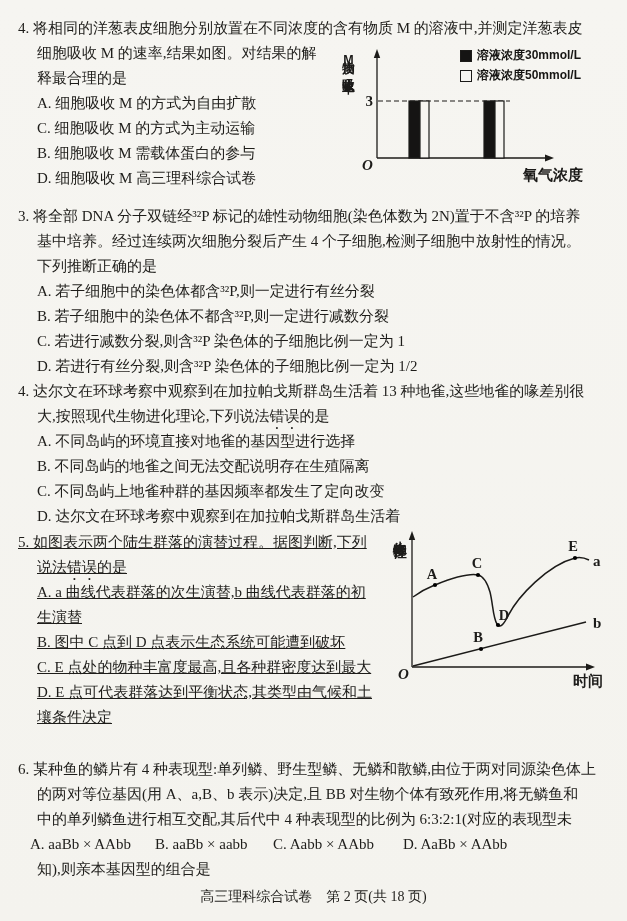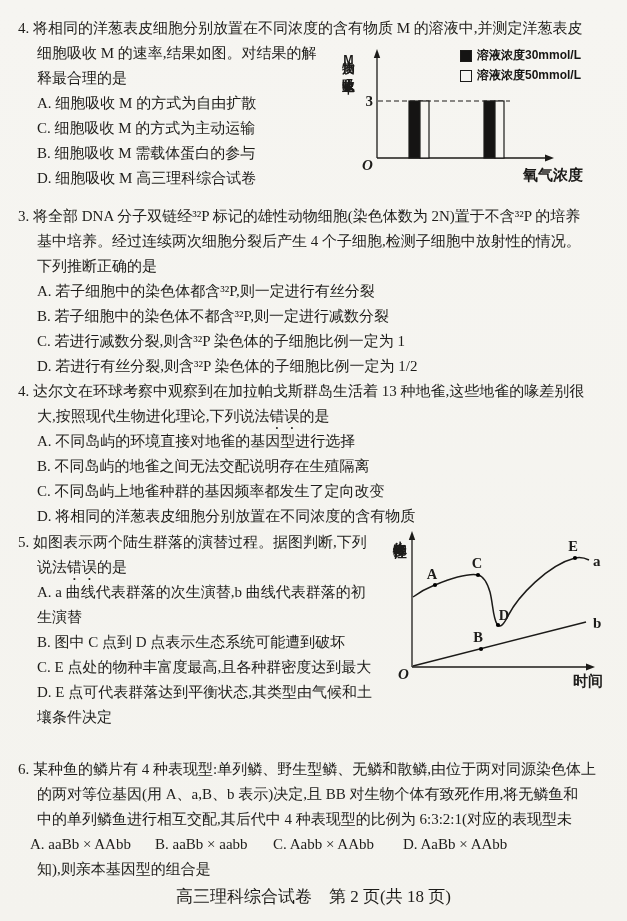--- a/index.html
+++ b/index.html
@@ -9,29 +9,29 @@
     background:linear-gradient(180deg,#f6f5f1 0%,#f4f3ee 100%);
     font-family:"Liberation Serif","DejaVu Serif",serif;
     font-size:15px; color:#1e1d1a;
   }
   .q { position:absolute; left:18px; width:600px; }
   .ln { height:25px; line-height:25px; white-space:nowrap; padding-left:19px; }
   .ln.first { padding-left:0; }
   #q2 { top:16px; }
   #q3 { top:198px;margin-top:6px; }
   #q4 { top:379px; }
-  #q5 { top:530px; }
+  #q5 { top:530px;text-decoration:underline; }
   #q6 { top:733px;margin-top:24px; }
   .emdot {
     -webkit-text-emphasis:filled dot; -webkit-text-emphasis-position:under right;
     text-emphasis:filled dot; text-emphasis-position:under right;
   }
   .footer {
     position:absolute; left:0; top:884px; width:627px; height:25px;
-    line-height:25px; text-align:center; font-size:17px; white-space:nowrap;
+    line-height:25px; text-align:center; font-size:14px; white-space:nowrap;
   }
   
   .fig { position:absolute; }
   #fig-bar  { left:340px; top:46px;  width:287px; height:142px; }
   #fig-line { left:392px; top:528px; width:235px; height:168px; }
   .vlabel {
     position:absolute; writing-mode:vertical-rl; text-orientation:upright;
     font-family:"Liberation Sans","DejaVu Sans",sans-serif; font-weight:700;
     color:#1c1b19; letter-spacing:1px; line-height:1;
   }
@@ -117,21 +117,21 @@
   </section>
 
   <section class="q" id="q4">
     <div class="ln first">4. 达尔文在环球考察中观察到在加拉帕戈斯群岛生活着 13 种地雀,这些地雀的喙差别很</div>
     <div class="ln">
       <span>大,按照现代生物进化理论,下列说法</span><span class="emdot">错误</span><span>的是</span>
     </div>
     <div class="ln">A. 不同岛屿的环境直接对地雀的基因型进行选择</div>
     <div class="ln">B. 不同岛屿的地雀之间无法交配说明存在生殖隔离</div>
     <div class="ln">C. 不同岛屿上地雀种群的基因频率都发生了定向改变</div>
-    <div class="ln">D. 将相同的洋葱表皮细胞分别放置在不同浓度的含有物质</div>
+    <div class="ln">D. 达尔文在环球考察中观察到在加拉帕戈斯群岛生活着</div>
   </section>
 
   <section class="q" id="q5">
     <div class="ln first">5. 如图表示两个陆生群落的演替过程。据图判断,下列</div>
     <div class="ln">
       <span>说法</span><span class="emdot">错误</span><span>的是</span>
     </div>
     <div class="ln">A. a 曲线代表群落的次生演替,b 曲线代表群落的初</div>
     <div class="ln">生演替</div>
     <div class="ln">B. 图中 C 点到 D 点表示生态系统可能遭到破坏</div>

